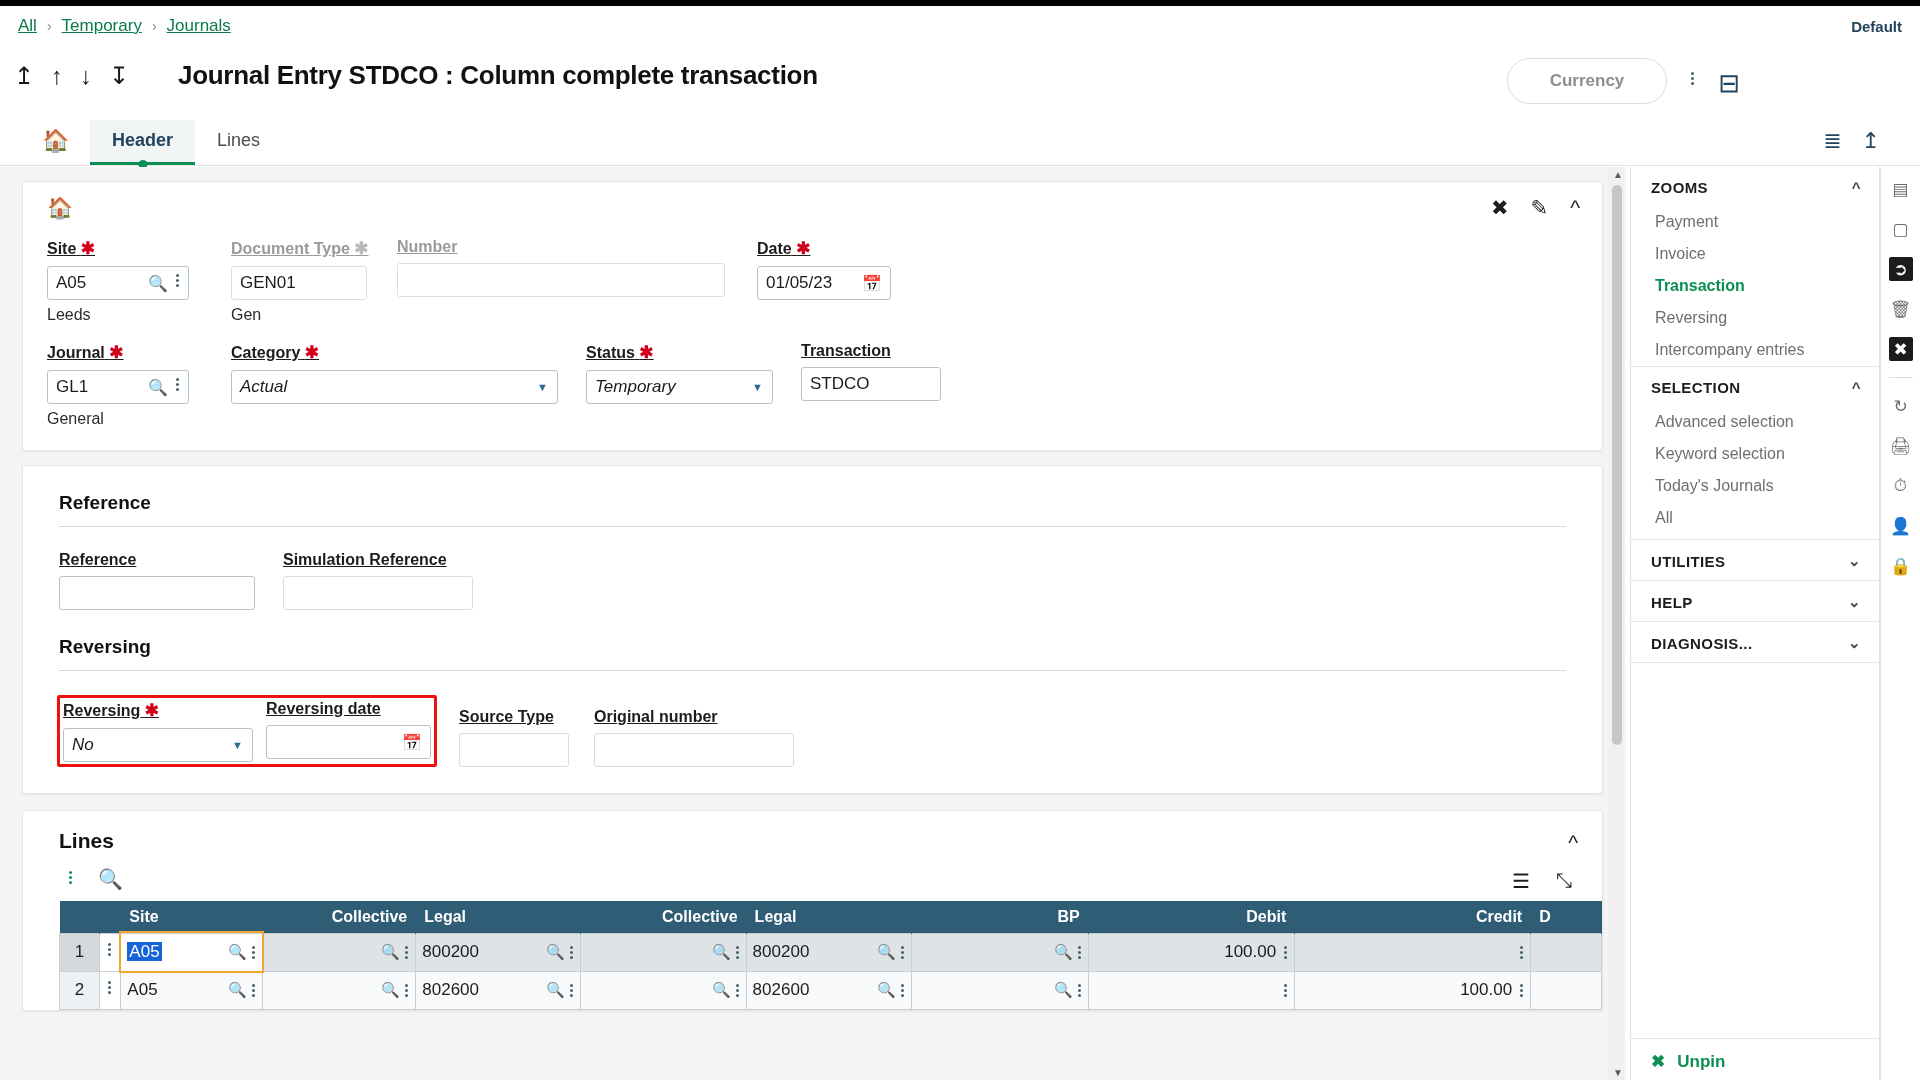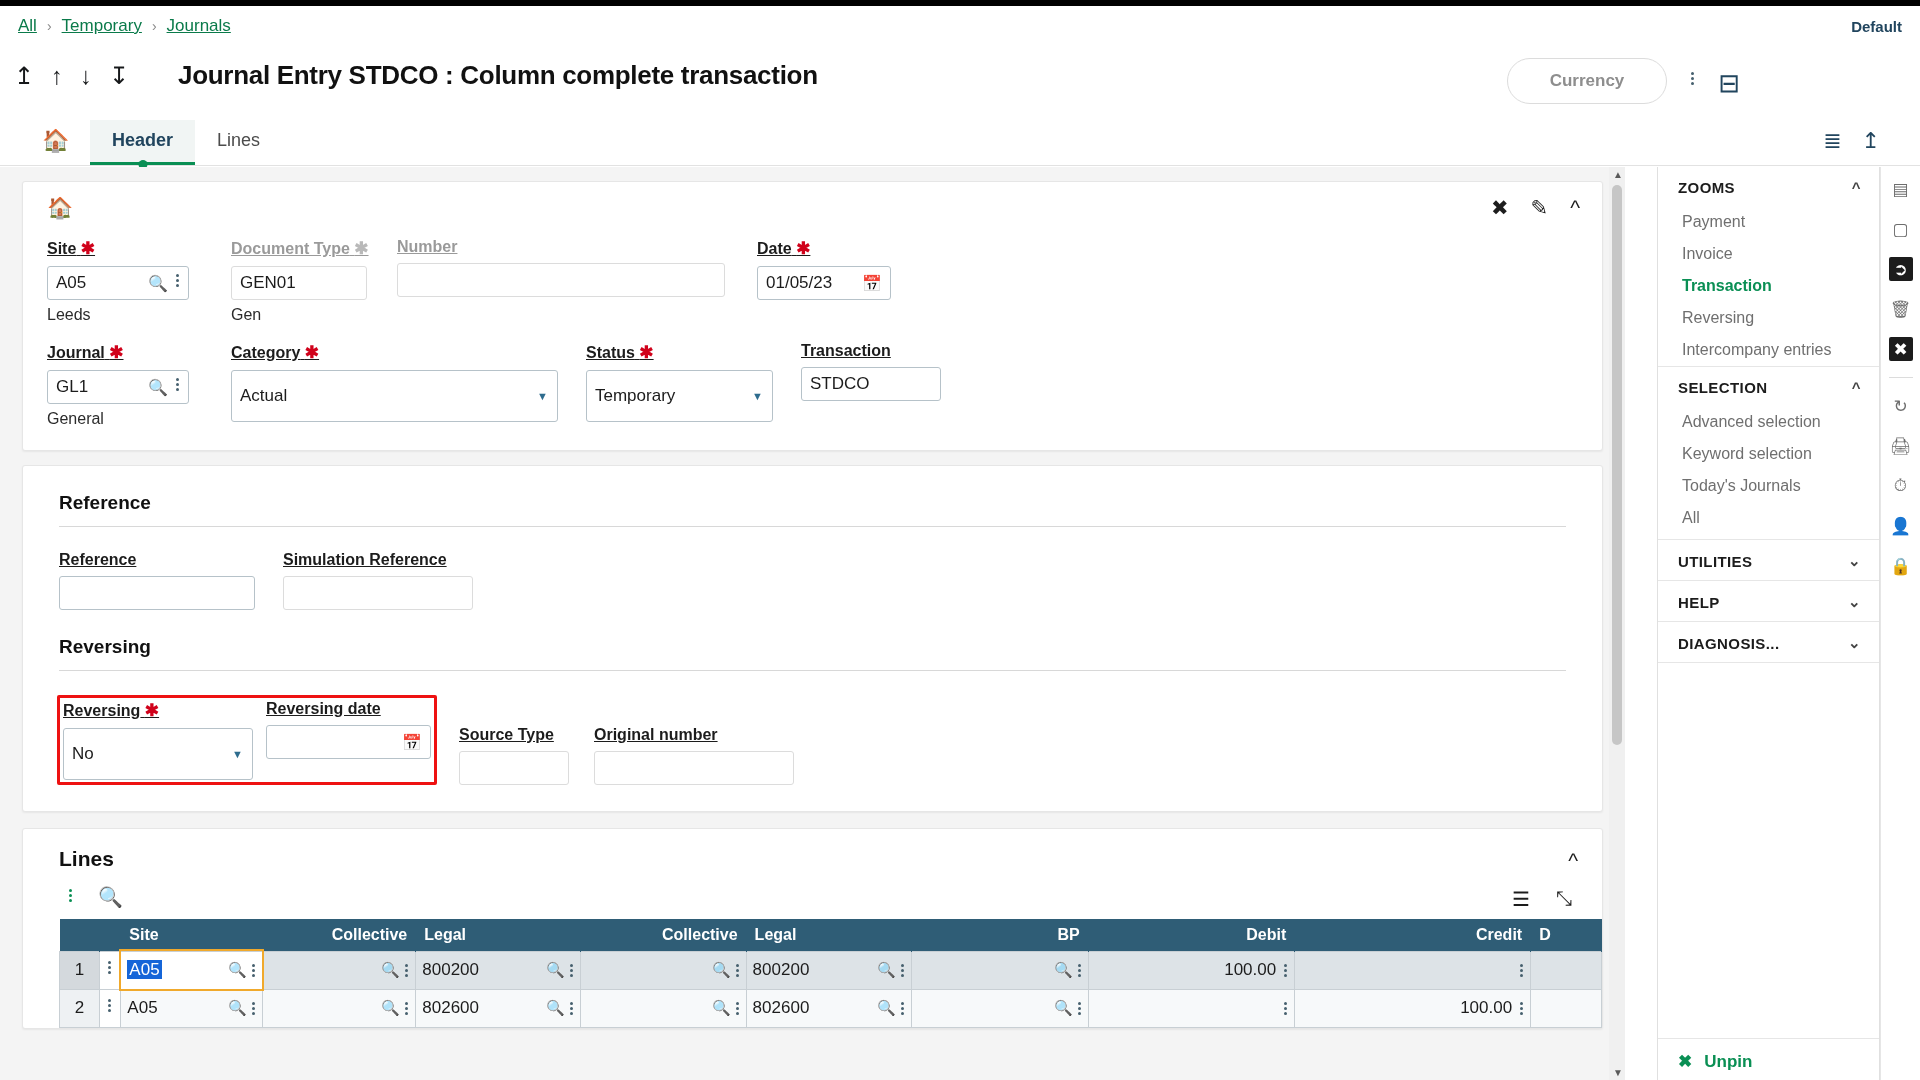--- a/index.html
+++ b/index.html
@@ -60,22 +60,22 @@
   .flabel.dim { color:#9a9a9a; font-weight:bold; }
   .req { color:#d0021b; font-size:17px; }
   .req.dim { color:#b9b9b9; }
   .finput { height:34px; border:1px solid #b6c2c9; border-radius:3px; background:#fff;
             display:flex; align-items:center; padding:0 8px; font-size:17px; color:#1c1c1c; }
   .finput.light { border-color:#dcdcdc; }
   .finput .val { flex:1; }
   .finput .ico { color:#3d5663; font-size:16px; margin-left:6px; cursor:pointer; }
   .finput .kebab { margin-left:8px; cursor:pointer; }
   .fhint { font-size:16px; color:#2b2b2b; margin-top:6px; }
-  .selectbox { height:52px; border:1px solid #b6c2c9; border-radius:3px; background:#fff;
-            display:flex; align-items:center; padding:0 8px; font-size:17px; position:relative; }
+  .selectbox { height:34px; border:1px solid #b6c2c9; border-radius:3px; background:#fff;
+            display:flex; align-items:center; padding:0 8px; font-size:17px; position:relative;font-style:italic; }
   .selectbox .caret { position:absolute; right:9px; color:#2e6c8e; font-size:11px; }
 
   .kebab-dots { display:inline-block; width:4px; }
   .kebab-dots i { display:block; width:3px; height:3px; background:#46606e; border-radius:50%; margin:2px 0; }
 
   .sechead { font-size:19px; font-weight:bold; color:#111; padding:26px 0 0 36px; }
   .secline { height:1px; background:#d8d8d8; margin:12px 36px 0 36px; }
 
   
   .redbox { border:3px solid #ee1111; border-radius:2px; display:inline-flex; padding:2px 3px; gap:13px; }
@@ -102,21 +102,21 @@
   .cellbox .q { color:#3d5663; font-size:15px; margin:0 5px; }
   .sel-cell { background:#fff !important; outline:2px solid #f0a92c; position:relative; }
   .sel-val { background:#1565d8; color:#fff; padding:0 2px; }
 
   
   .vscroll { position:absolute; right:0px; top:0px; width:16px; height:913px; background:#f0f0f0; }
   .vscroll .thumb { position:absolute; top:18px; left:3px; width:10px; height:560px; background:#c6c6c6; border-radius:5px; }
   .vscroll .arrow { position:absolute; left:4px; font-size:10px; color:#5a5a5a; }
 
   
-  .rpanel { position:absolute; top:167px; right:40px; width:223px; height:913px; background:#fff;
+  .rpanel { position:absolute; top:167px; right:40px; width:250px; height:913px; background:#fff;
      border-left:1px solid #e0e0e0; border-right:1px solid #e0e0e0; }
   .rp-sec { border-bottom:1px solid #e6e6e6; }
   .rp-head { display:flex; align-items:center; justify-content:space-between; padding:12px 18px 10px 20px;
      font-size:15px; font-weight:bold; letter-spacing:.4px; color:#1c1c1c; cursor:pointer; }
   .rp-head .chev { font-size:15px; color:#444; }
   .rp-item { padding:7px 18px 7px 24px; font-size:16px; color:#6f6f6f; cursor:pointer; }
   .rp-item.active { color:#0a8f54; font-weight:bold; }
   .unpin { position:absolute; bottom:8px; left:0; right:0; border-top:1px solid #e6e6e6;
      display:flex; align-items:center; gap:12px; padding:12px 0 0 20px; font-size:17px;
      font-weight:bold; color:#0a8f54; cursor:pointer; }

